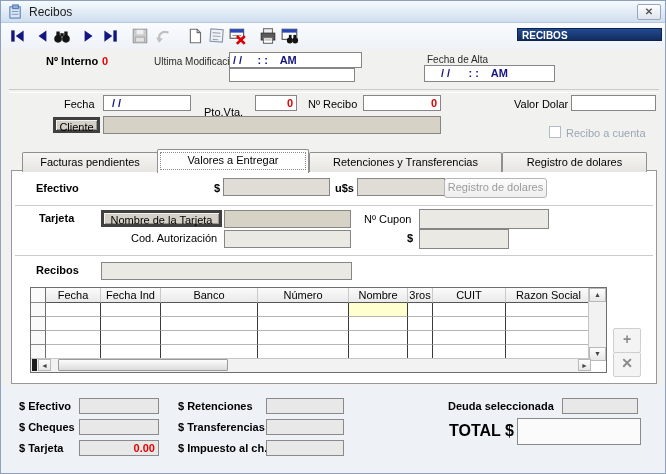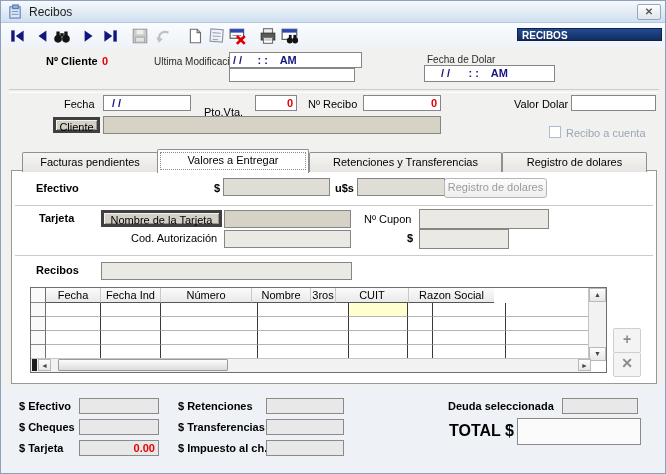--- a/index.html
+++ b/index.html
@@ -180,26 +180,26 @@
           <rect x="7" y="7" width="2.4" height="4" fill="#141414"></rect>
           <rect x="11" y="7" width="2.4" height="4" fill="#141414"></rect>
           <circle cx="7.8" cy="12" r="2.6" fill="#141414"></circle>
           <circle cx="12.6" cy="12" r="2.6" fill="#141414"></circle>
         </svg>
     </span>
   </div>
 
   <div class="abs badge">RECIBOS</div>
 
-  <span class="lbl b" style="left:45px;top:54px;">Nº Cliente</span>
+  <span class="lbl b" style="left:45px;top:54px;">Nº Interno</span>
   <span class="lbl red" style="left:101px;top:54px;">0</span>
   <span class="lbl small" style="left:153px;top:55px;">Ultima Modificación</span>
   <div class="field navy" style="left:228px;top:51px;width:133px;height:16px;">/ /     : :    AM</div>
   <div class="field" style="left:228px;top:67px;width:126px;height:14px;"></div>
-  <span class="lbl small" style="left:426px;top:53px;">Fecha de Dolar</span>
+  <span class="lbl small" style="left:426px;top:53px;">Fecha de Alta</span>
   <div class="field navy" style="left:423px;top:64px;width:131px;height:17px;padding-left:16px;">/ /      : :    AM</div>
 
   <div class="groove" style="left:8px;top:88px;width:650px;"></div>
 
   <span class="lbl" style="left:63px;top:97px;">Fecha</span>
   <div class="field navy" style="left:102px;top:94px;width:88px;height:16px;padding-left:8px;">/ /</div>
   <span class="lbl" style="left:203px;top:105px;">Pto.Vta.</span>
   <div class="field red right" style="left:254px;top:94px;width:42px;height:16px;">0</div>
   <span class="lbl" style="left:307px;top:97px;">Nº Recibo</span>
   <div class="field red right" style="left:362px;top:94px;width:78px;height:16px;">0</div>
@@ -240,20 +240,21 @@
   <div class="groove pz" style="left:14px;top:254px;width:638px;"></div>
 
   <span class="lbl b pz" style="left:35px;top:263px;">Recibos</span>
   <div class="field gray2 pz" style="left:100px;top:261px;width:251px;height:18px;"></div>
 
   <div class="abs grid">
     <div class="grid-hrow">
       <div class="rowhdr" style="width:15px;height:15px;"></div>
       <div class="hcell" style="width:55px;">Fecha</div>
       <div class="hcell" style="width:60px;">Fecha Ind</div>
+      <div class="hcell" style="width:97px;">Banco</div>
       <div class="hcell" style="width:91px;">Número</div>
       <div class="hcell" style="width:59px;">Nombre</div>
       <div class="hcell" style="width:25px;">3ros</div>
       <div class="hcell" style="width:73px;">CUIT</div>
       <div class="hcell" style="width:85px;border-right:none;">Razon Social</div>
     </div>
     <div class="grid-row">
       <div class="rowhdr" style="width:15px;"></div>
       <div class="bcell" style="width:55px;"></div>
       <div class="bcell" style="width:60px;"></div>

